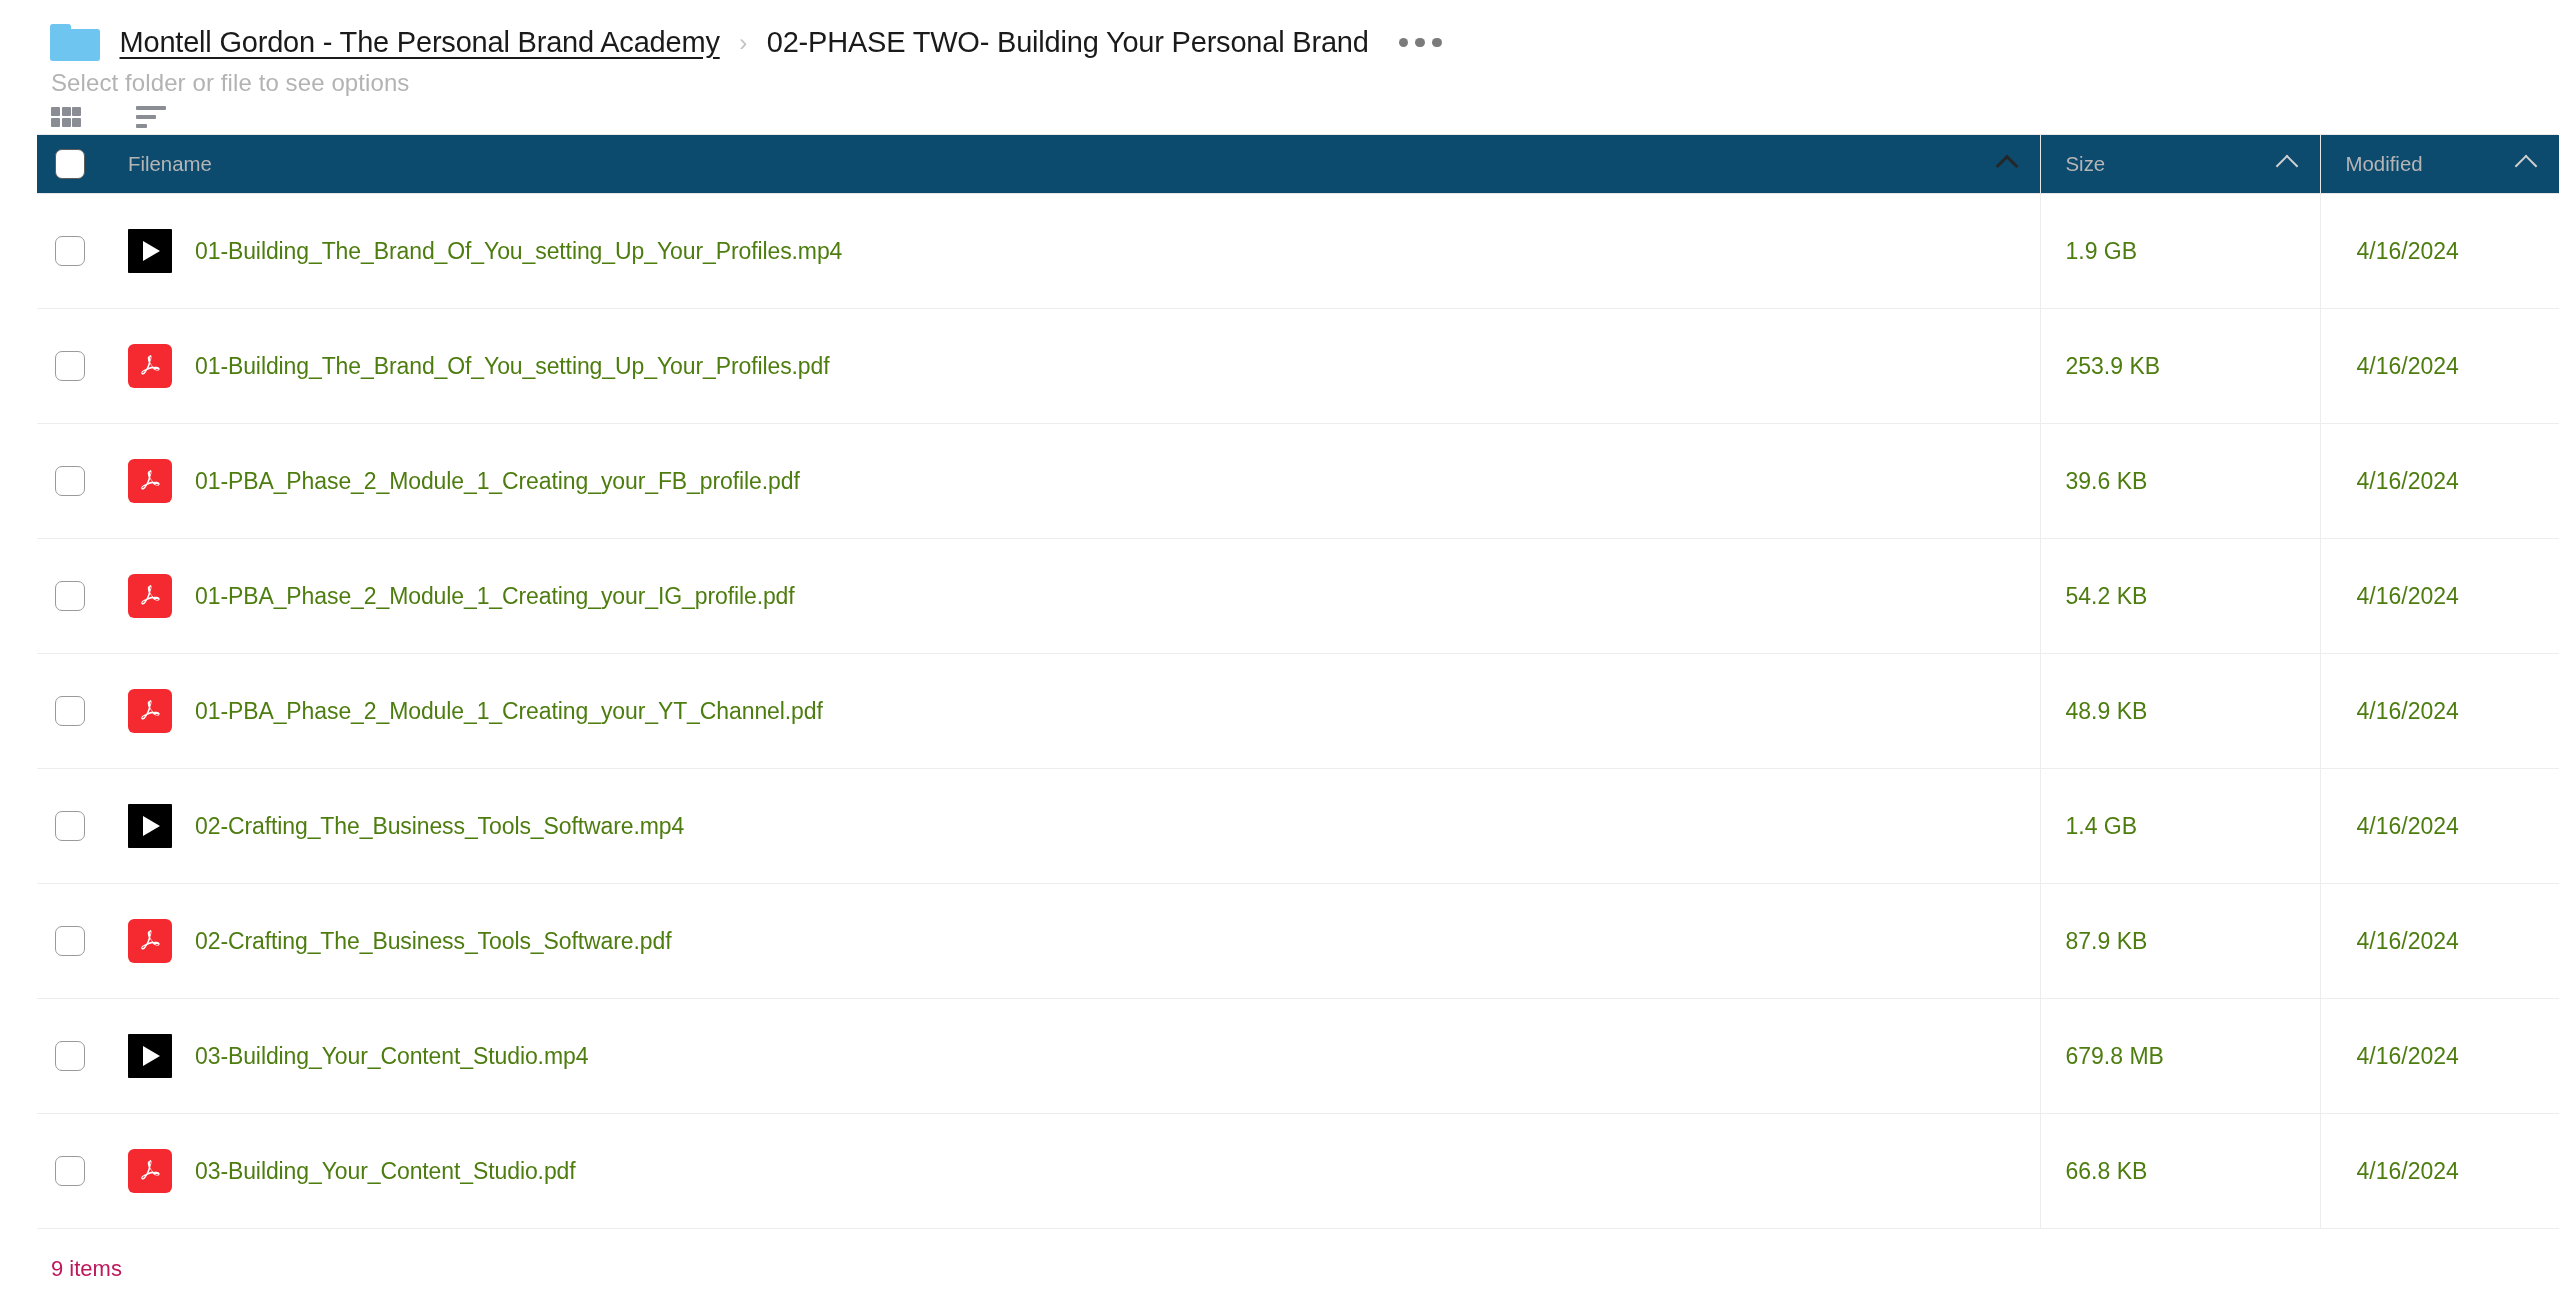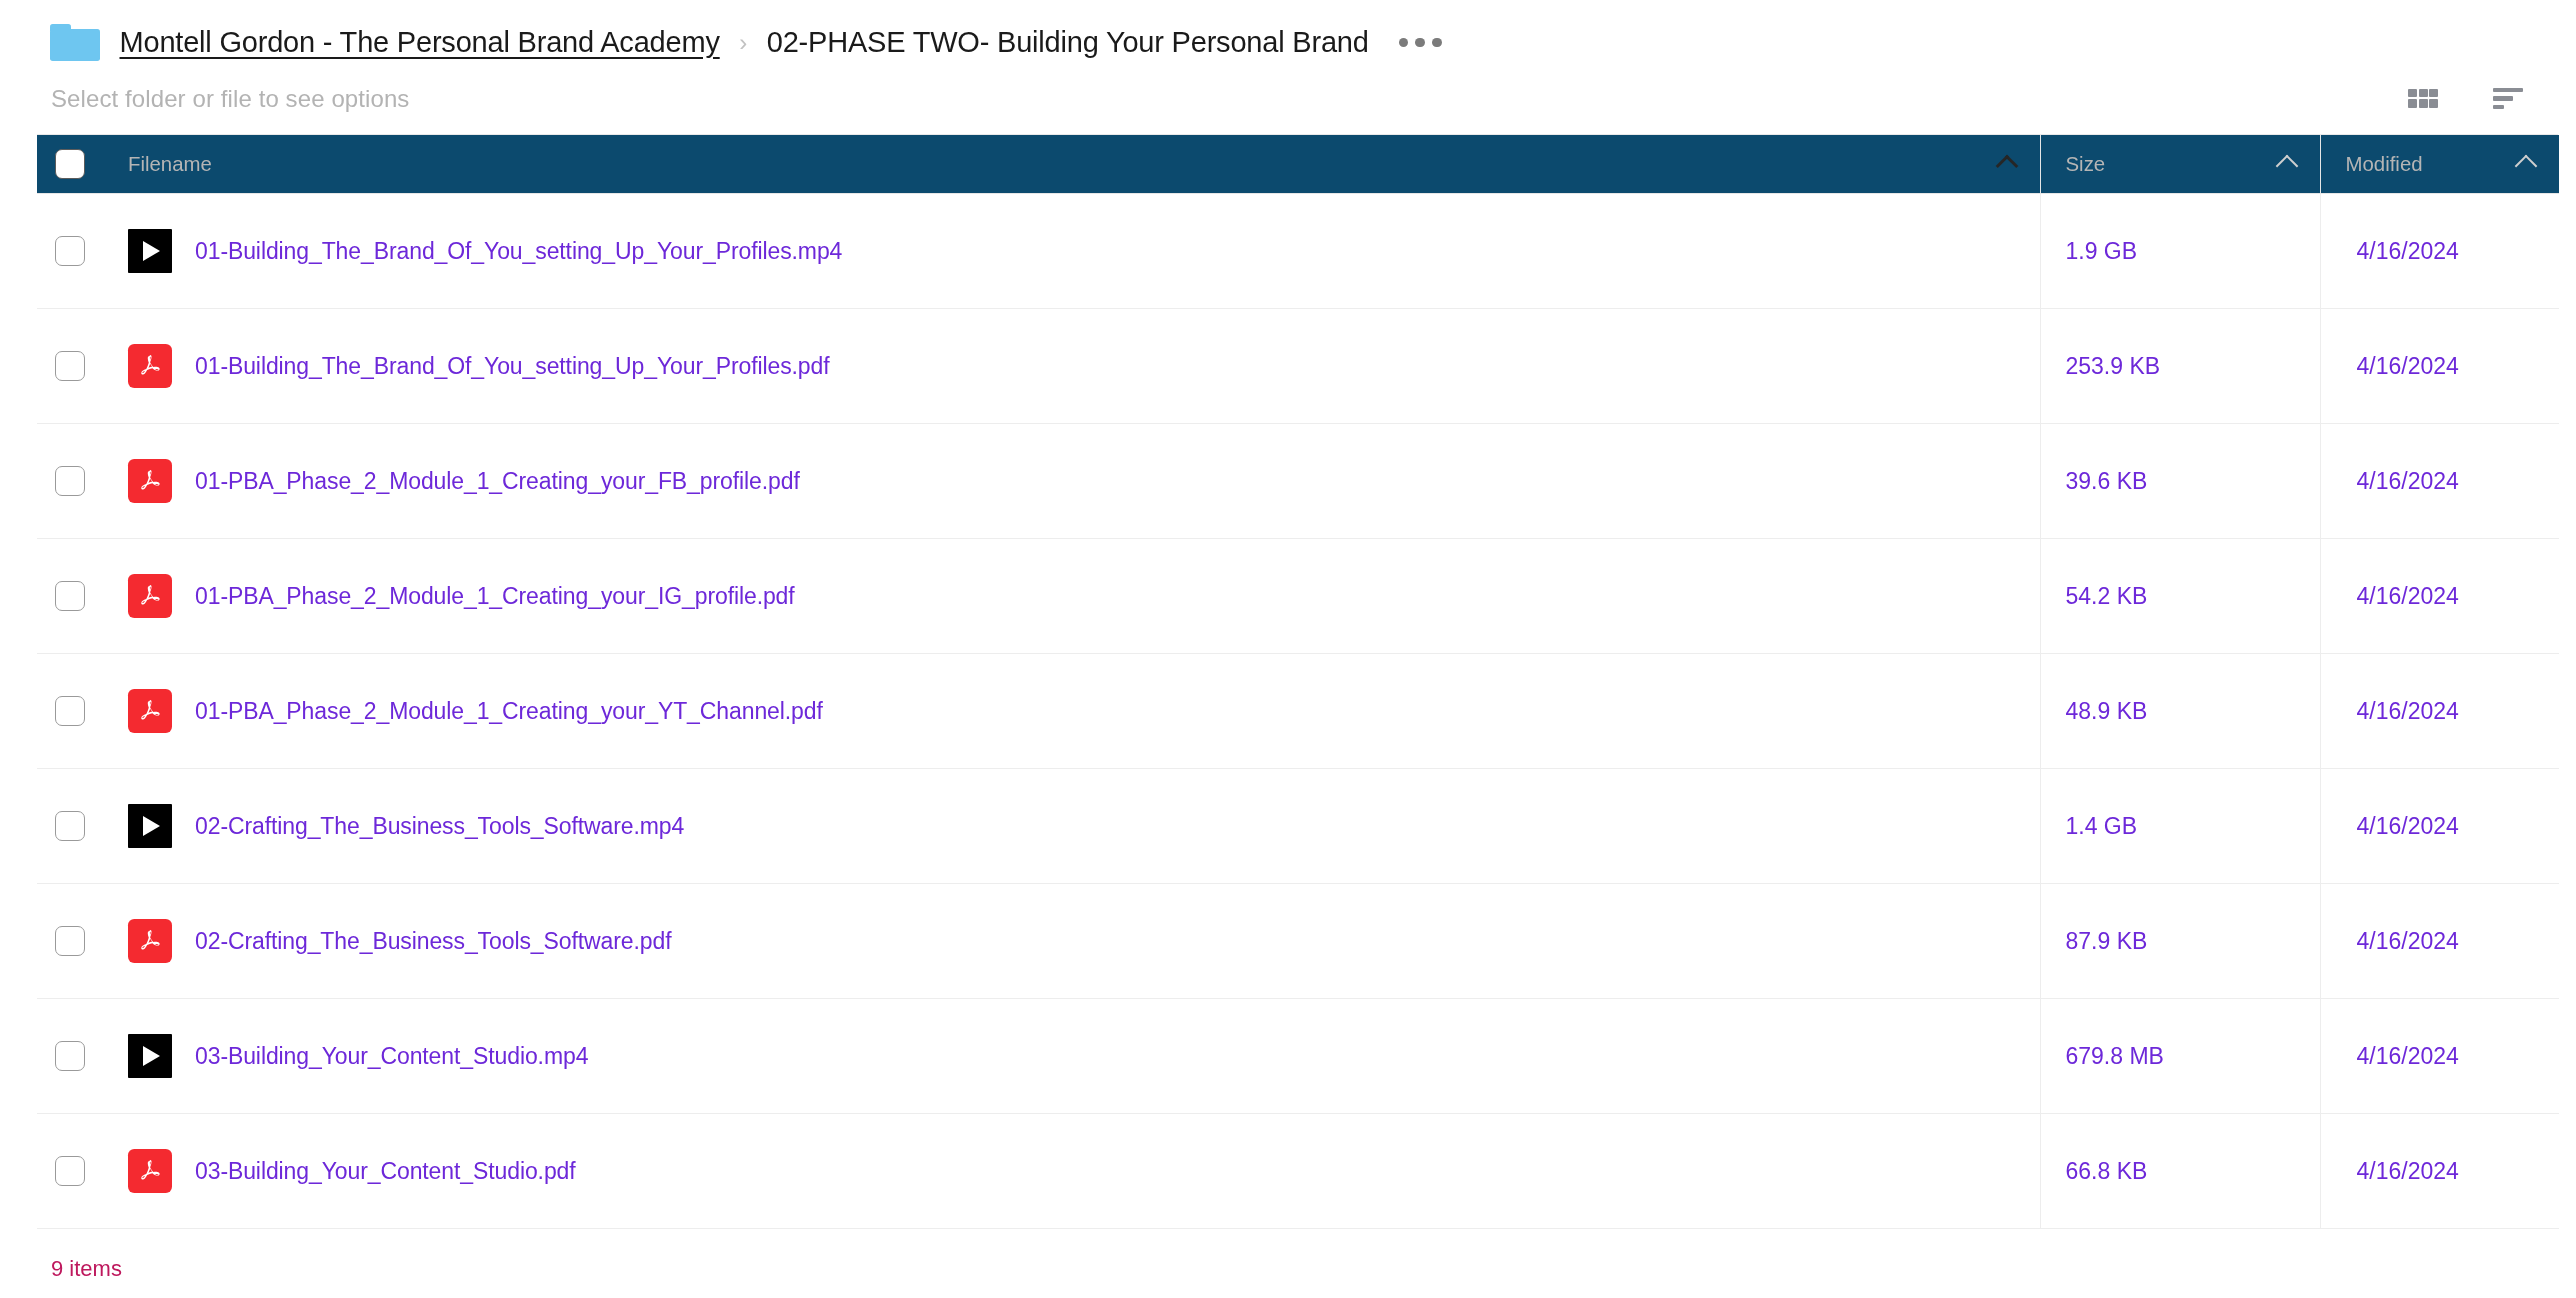--- a/index.html
+++ b/index.html
@@ -83,24 +83,24 @@
   .crumb-more span {
     width: 9.7px; height: 9.7px;
     border-radius: 50%;
     background: #7b7b7b;
     display: block;
   }
 
   
   .toolbar {
     display: flex;
-    align-items: center;
     height: 60px;
     padding: 0 53px 0 51px;
     justify-content: space-between;
+    flex-direction: column;
   }
   .toolbar-hint {
     font-size: 24px;
     color: #b3b3b3;
     letter-spacing: 0.1px;
   }
   .toolbar-actions {
     display: flex;
     align-items: center;
     gap: 55px;
@@ -182,21 +182,21 @@
     display: block;
     margin: 0 auto;
     cursor: pointer;
   }
   .cbx.header-cbx { border-color: #5c5c5c; }
 
   table.files tbody td {
     height: 115px;
     padding: 0;
     font-size: 23px;
-    color: #6d28d9;
+    color: #4d7c0f;
     vertical-align: middle;
     border-bottom: 0.9px solid #ededed;
     background: #ffffff;
   }
   table.files tbody td.col-name { border-right: 0.9px solid #ededed; }
   table.files tbody td.col-size { border-right: 0.9px solid #ededed; padding-left: 25px; }
   table.files tbody td.col-mod  { padding-left: 36px; }
   table.files tbody tr:last-child td { border-bottom: 0.9px solid #ededed; }
 
   .name-cell {

